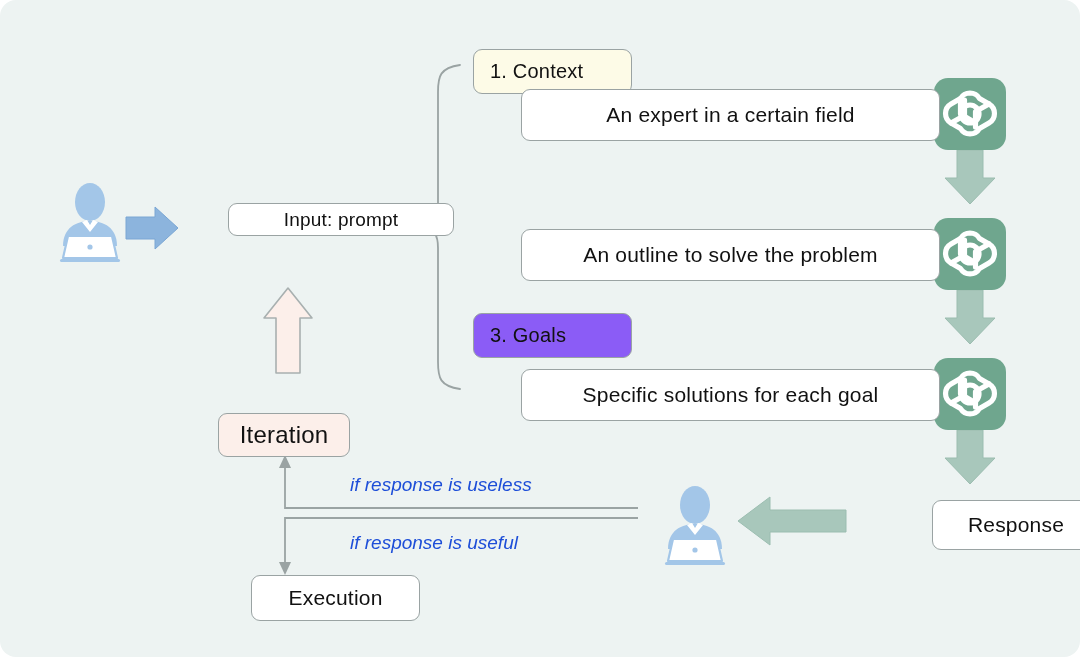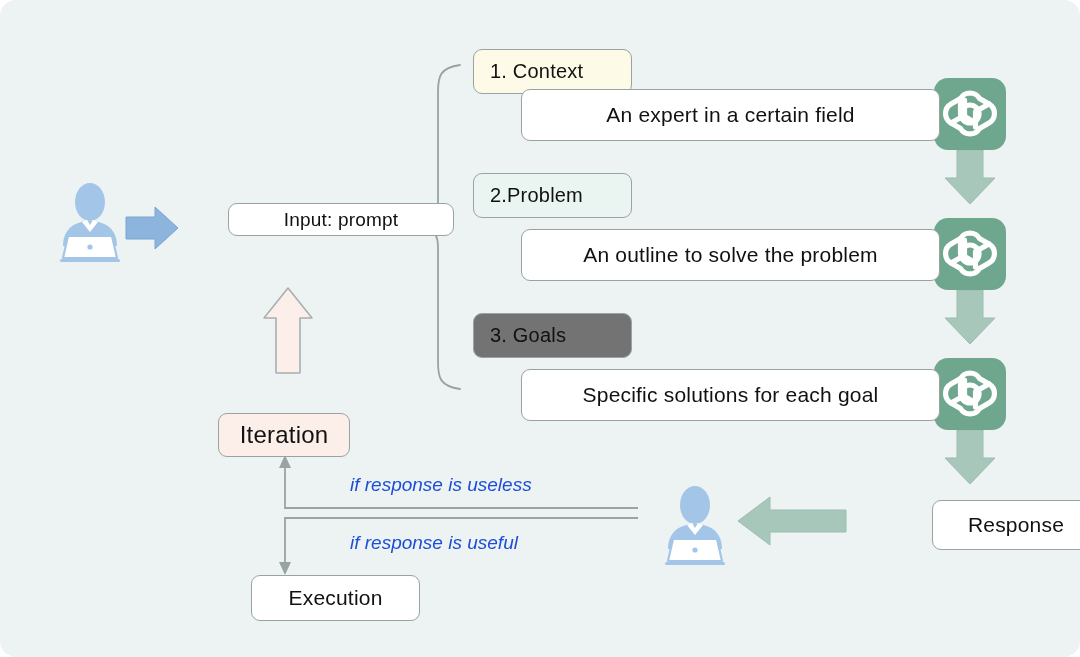--- a/index.html
+++ b/index.html
@@ -38,21 +38,21 @@
   .box-white { background: #ffffff; margin-left: 48px; }
   .label-box {
     justify-content: flex-start;
     padding-left: 16px;
     font-size: 20px;
   }
   .stmt-box { font-size: 21px; }
 
   .box.ctx-label   { background: #fdfbe7; }
   .box.prb-label   { background: #eaf4f1; }
-  .box.goal-label  { background: #737373; }
+  .box.goal-label  { background: #8b5cf6; }
   .box.iteration   { background: #fcefea; }
 
   
   #overlay {
     position: absolute;
     left: 0; top: 0;
     width: 1080px; height: 657px;
     pointer-events: none;
   }
 
@@ -192,23 +192,20 @@
     <span>Input: prompt</span>
   </div>
 
   <div class="box ctx-label label-box" style="left:473px; top:33px; width:159px; height:45px;margin-top:16px;">
     <span>1. Context</span>
   </div>
   <div class="box box-white stmt-box" style="left:473px; top:89px; width:419px; height:52px;">
     <span>An expert in a certain field</span>
   </div>
 
-  <div class="box prb-label label-box" style="left:473px; top:173px; width:159px; height:45px;">
-    <span>2.Problem</span>
-  </div>
   <div class="box box-white stmt-box" style="left:473px; top:229px; width:419px; height:52px;">
     <span>An outline to solve the problem</span>
   </div>
 
   <div class="box goal-label label-box" style="left:473px; top:313px; width:159px; height:45px;">
     <span>3. Goals</span>
   </div>
   <div class="box box-white" style="left:884px; top:500px; width:168px; height:50px; font-size:21px;">
     <span>Response</span>
   </div>

